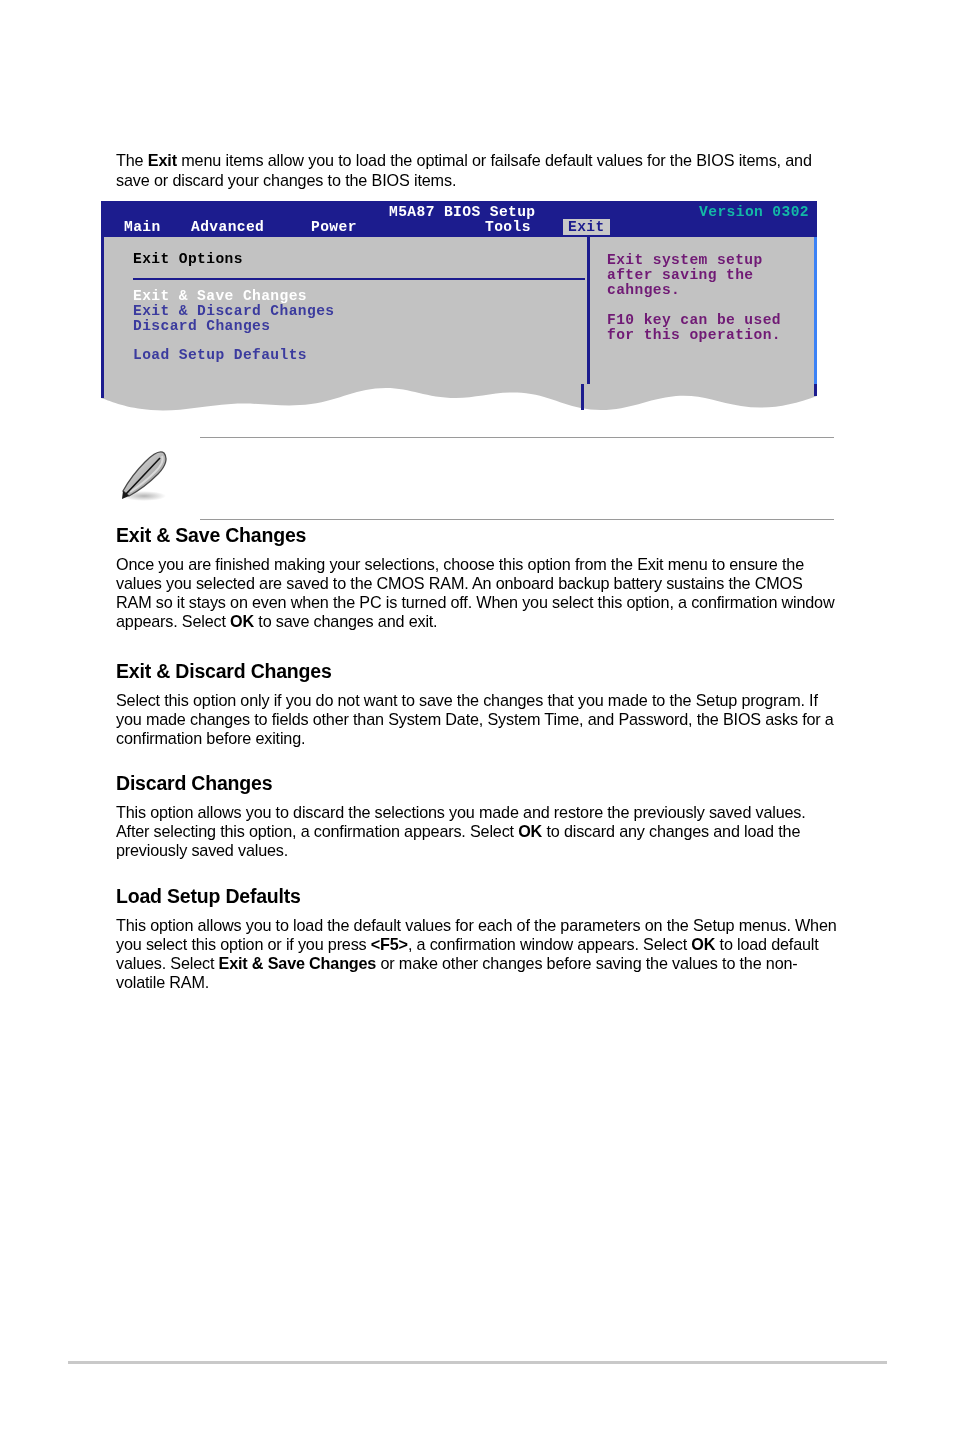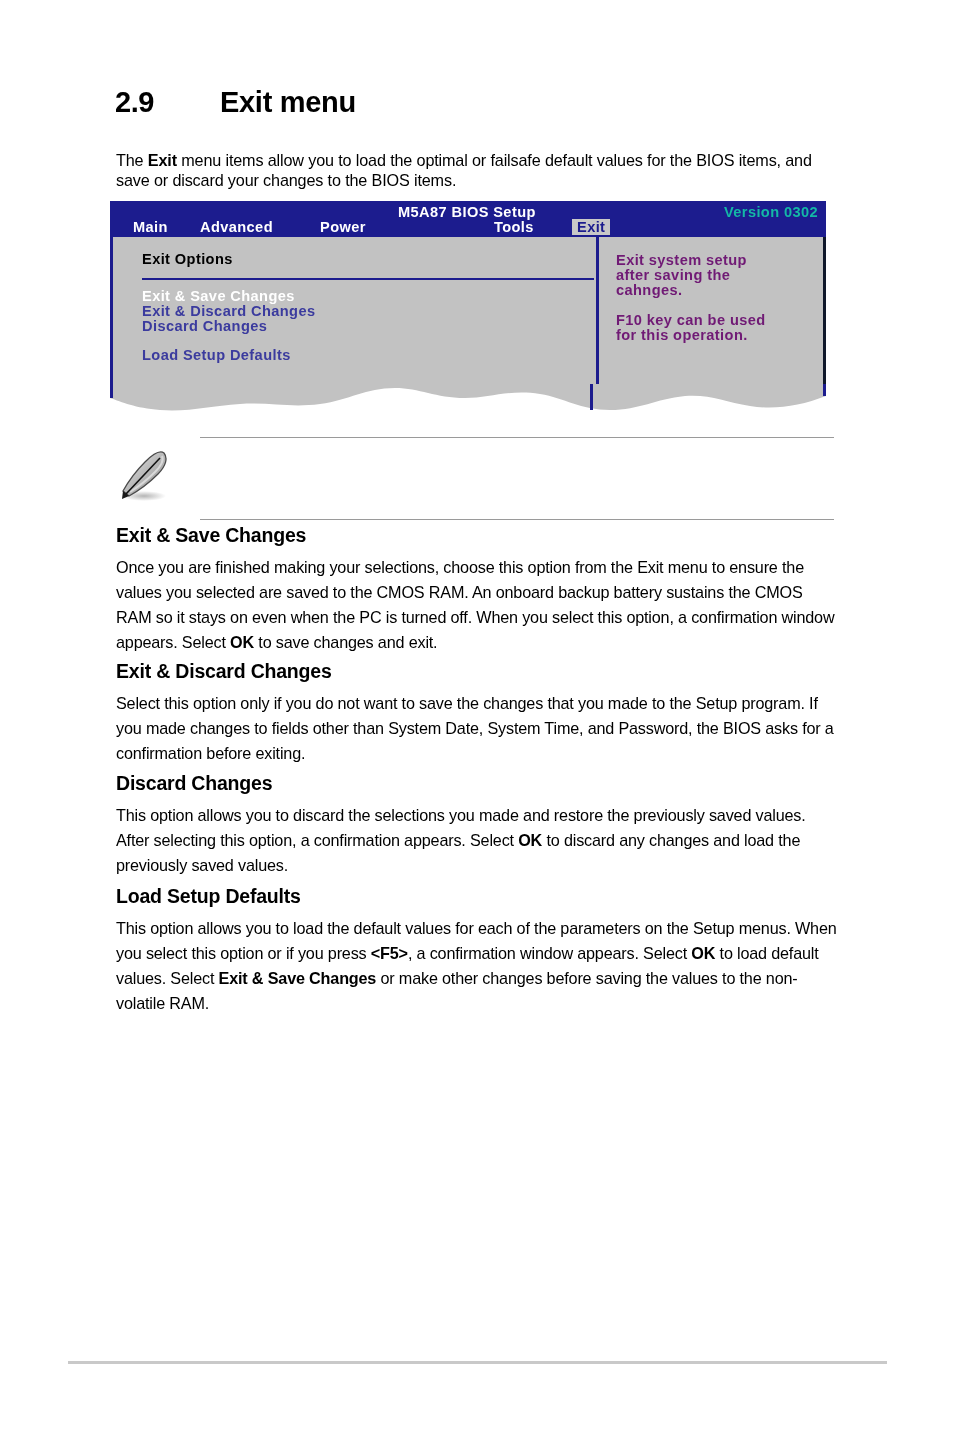--- a/index.html
+++ b/index.html
@@ -50,24 +50,24 @@
     width: 720px;
     font-size: 16.2px;
     line-height: 20px;
     letter-spacing: -0.15px;
   }
   .intro b { font-weight: bold; }
 
   
   .bios {
     position: absolute;
-    left: 110px;
+    left: 101px;
     top: 201px;
     width: 664px;
-    font-family: Liberation Sans, sans-serif;
+    font-family: Liberation Mono, monospace;
   }
   .bios-header {
     position: relative;
     background: #1c1c8e;
     height: 36px;
     width: 716px;
   }
   .bios-title {
     position: absolute;
     left: 288px;
@@ -109,21 +109,21 @@
     background: #c8c8c8;
     color: #1c1c8e;
   }
 
   .bios-body {
     position: relative;
     width: 716px;
     height: 148px;
     background: #c2c2c2;
     border-left: 3px solid #1c1c8e;
-    border-right: 3px solid #0f172a;
+    border-right: 3px solid #3b82f6;
     box-sizing: border-box;
   }
   .bios-inner-left {
     position: absolute;
     left: 7px;
     top: 0;
     width: 470px;
     height: 100%;
   }
   .bios-opt-title {
@@ -225,21 +225,21 @@
   .block { position: absolute; left: 116px; width: 722px; }
   .block h3 {
     margin: 0 0 8px 0;
     font-size: 19.5px;
     font-weight: bold;
     letter-spacing: -0.2px;
   }
   .block p {
     margin: 0;
     font-size: 16.2px;
-    line-height: 25px;
+    line-height: 19px;
     letter-spacing: -0.18px;
   }
   .block p b { font-weight: bold; }
 
   .block.b1 { top: 524px; }
   .block.b2 { top: 660px; }
   .block.b3 { top: 772px; }
   .block.b4 { top: 885px; }
 
   
@@ -260,24 +260,20 @@
     justify-content: space-between;
     font-size: 16.2px;
     letter-spacing: -0.1px;
   }
 </style>
 </head>
 <body>
 
 <div class="page">
 
-  <div class="section-head">
-    <span class="section-num">2.9</span>
-    <span class="section-title">Exit menu</span>
-  </div>
 
   <p class="intro"><span>The </span><b>Exit</b><span> menu items allow you to load the optimal or failsafe default values for the BIOS items, and save or discard your changes to the BIOS items.</span></p>
 
   <div class="bios">
 
     <div class="bios-header">
       <div class="bios-title">M5A87 BIOS Setup</div>
       <div class="bios-version">Version 0302</div>
       <div class="bios-tabs">
         <div class="bios-tab" style="left:18px;">Main</div>

